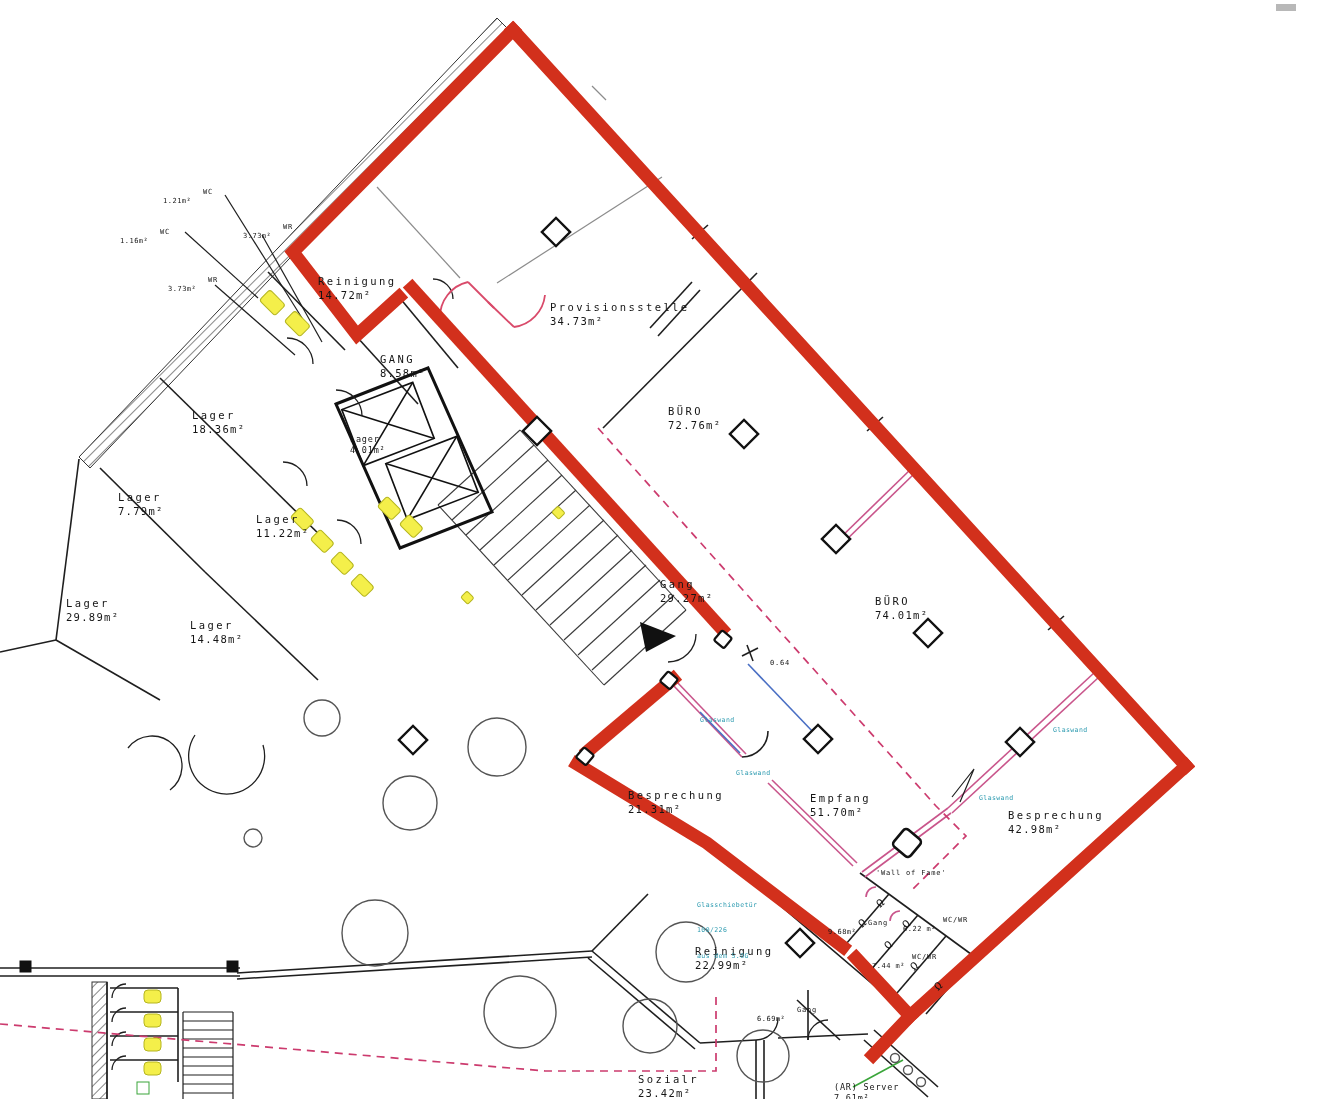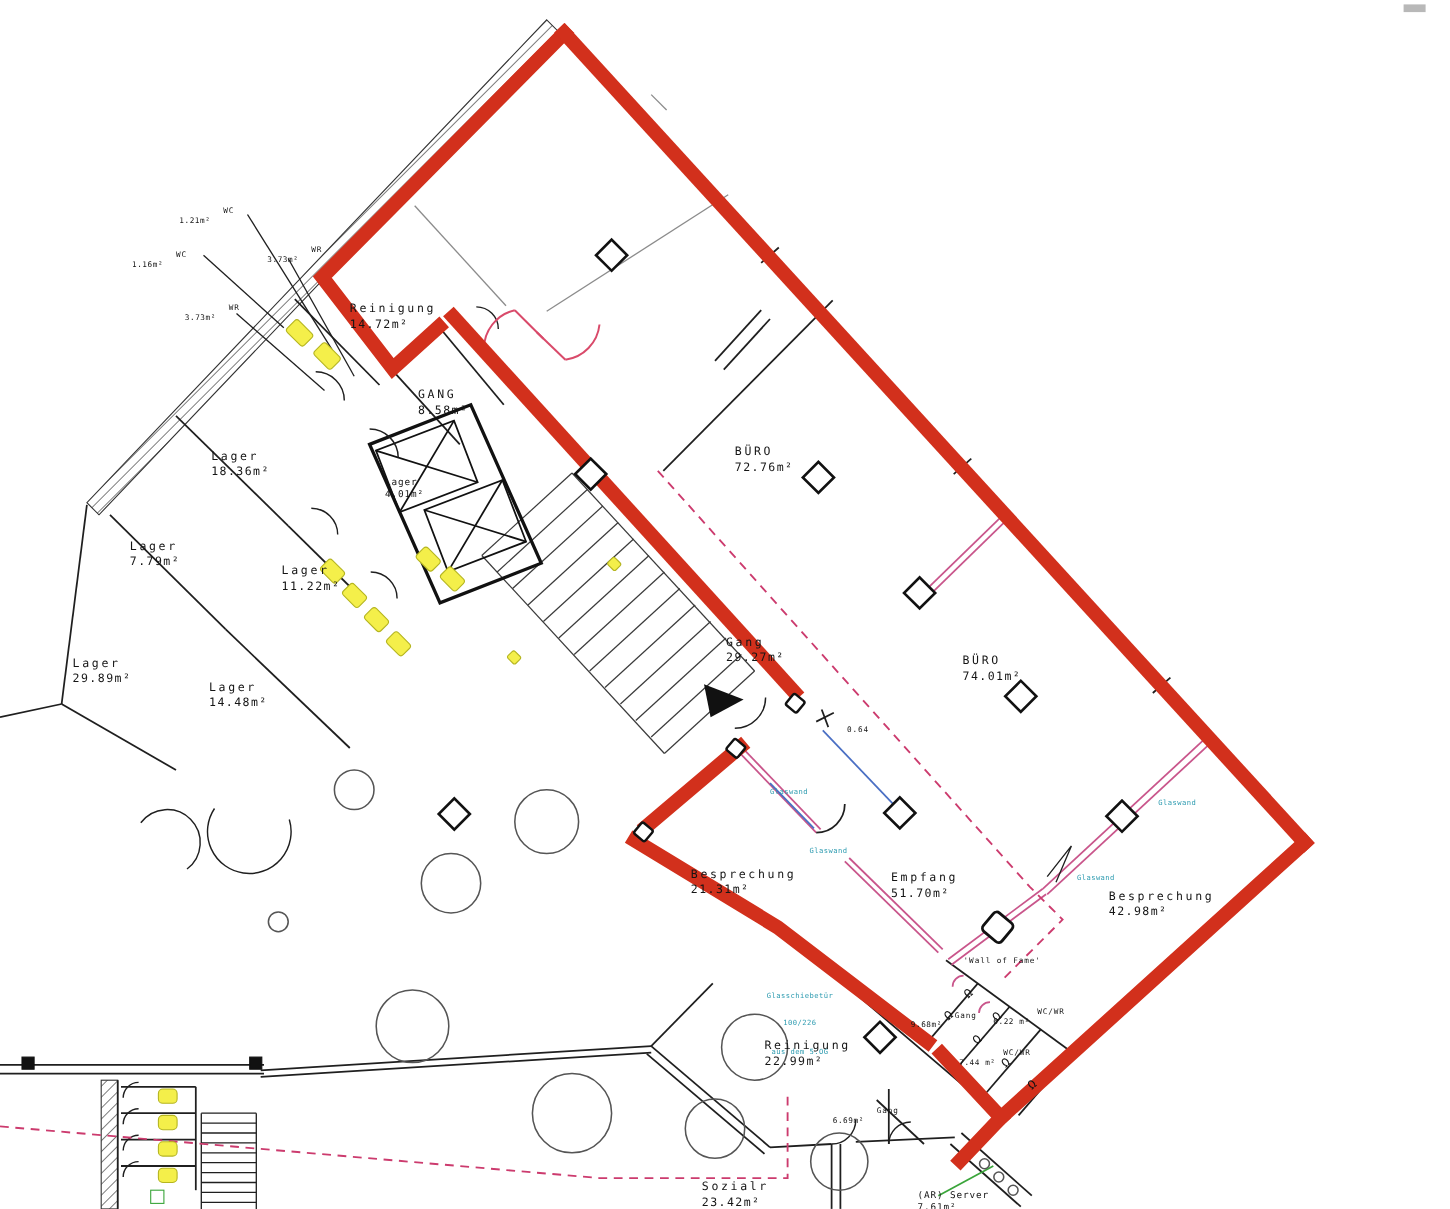--- a/index.html
+++ b/index.html
@@ -8,21 +8,21 @@
   svg{position:absolute;left:0;top:0;}
   .lbl{position:absolute;font-size:10.5px;line-height:1.3;color:#151515;white-space:pre;}
   .lbl .nm{display:block;letter-spacing:2.4px;}
   .lbl .ar{display:block;letter-spacing:1.3px;}
   .lbl.sm{font-size:7px;}
   .lbl.sm .nm{letter-spacing:.8px;margin-left:40px;}
   .lbl.sm .ar{letter-spacing:.5px;}
   .lbl.md{font-size:8.5px;}
   .lbl.md .nm,.lbl.md .ar{letter-spacing:.8px;}
   .lbl.cy{color:#2d9bb0;font-size:6.5px;}
-  .lbl.cy .nm,.lbl.cy .ar{letter-spacing:.4px;text-align:center;}
+  .lbl.cy .nm,.lbl.cy .ar{letter-spacing:.4px;}
 </style>
 </head>
 <body>
 
 <div id="stage">
 
 <svg width="1318" height="1099" viewBox="0 0 1318 1099">
   <defs>
     <pattern id="hatch" width="7" height="7" patternUnits="userSpaceOnUse" patternTransform="rotate(45)">
       <rect width="7" height="7" fill="#ffffff"></rect>
@@ -296,20 +296,22 @@
 <div class="lbl sm" style="left:163px;top:170px">
   <span class="nm">WC</span><span class="ar">1.21m²</span></div>
 <div class="lbl sm" style="left:243px;top:205px">
   <span class="nm">WR</span><span class="ar">3.73m²</span></div>
 <div class="lbl sm" style="left:120px;top:210px">
   <span class="nm">WC</span><span class="ar">1.16m²</span></div>
 <div class="lbl sm" style="left:168px;top:258px">
   <span class="nm">WR</span><span class="ar">3.73m²</span></div>
 <div class="lbl" style="left:318px;top:248px">
   <span class="nm">Reinigung</span><span class="ar">14.72m²</span></div>
+<div class="lbl" style="left:550px;top:274px">
+  <span class="nm">Provisionsstelle</span><span class="ar">34.73m²</span></div>
 <div class="lbl" style="left:380px;top:326px">
   <span class="nm">GANG</span><span class="ar">8.58m²</span></div>
 <div class="lbl" style="left:668px;top:378px">
   <span class="nm">BÜRO</span><span class="ar">72.76m²</span></div>
 <div class="lbl" style="left:192px;top:382px">
   <span class="nm">Lager</span><span class="ar">18.36m²</span></div>
 <div class="lbl md" style="left:350px;top:412px">
   <span class="nm">Lager</span><span class="ar">4.01m²</span></div>
 <div class="lbl" style="left:118px;top:464px">
   <span class="nm">Lager</span><span class="ar">7.79m²</span></div>

